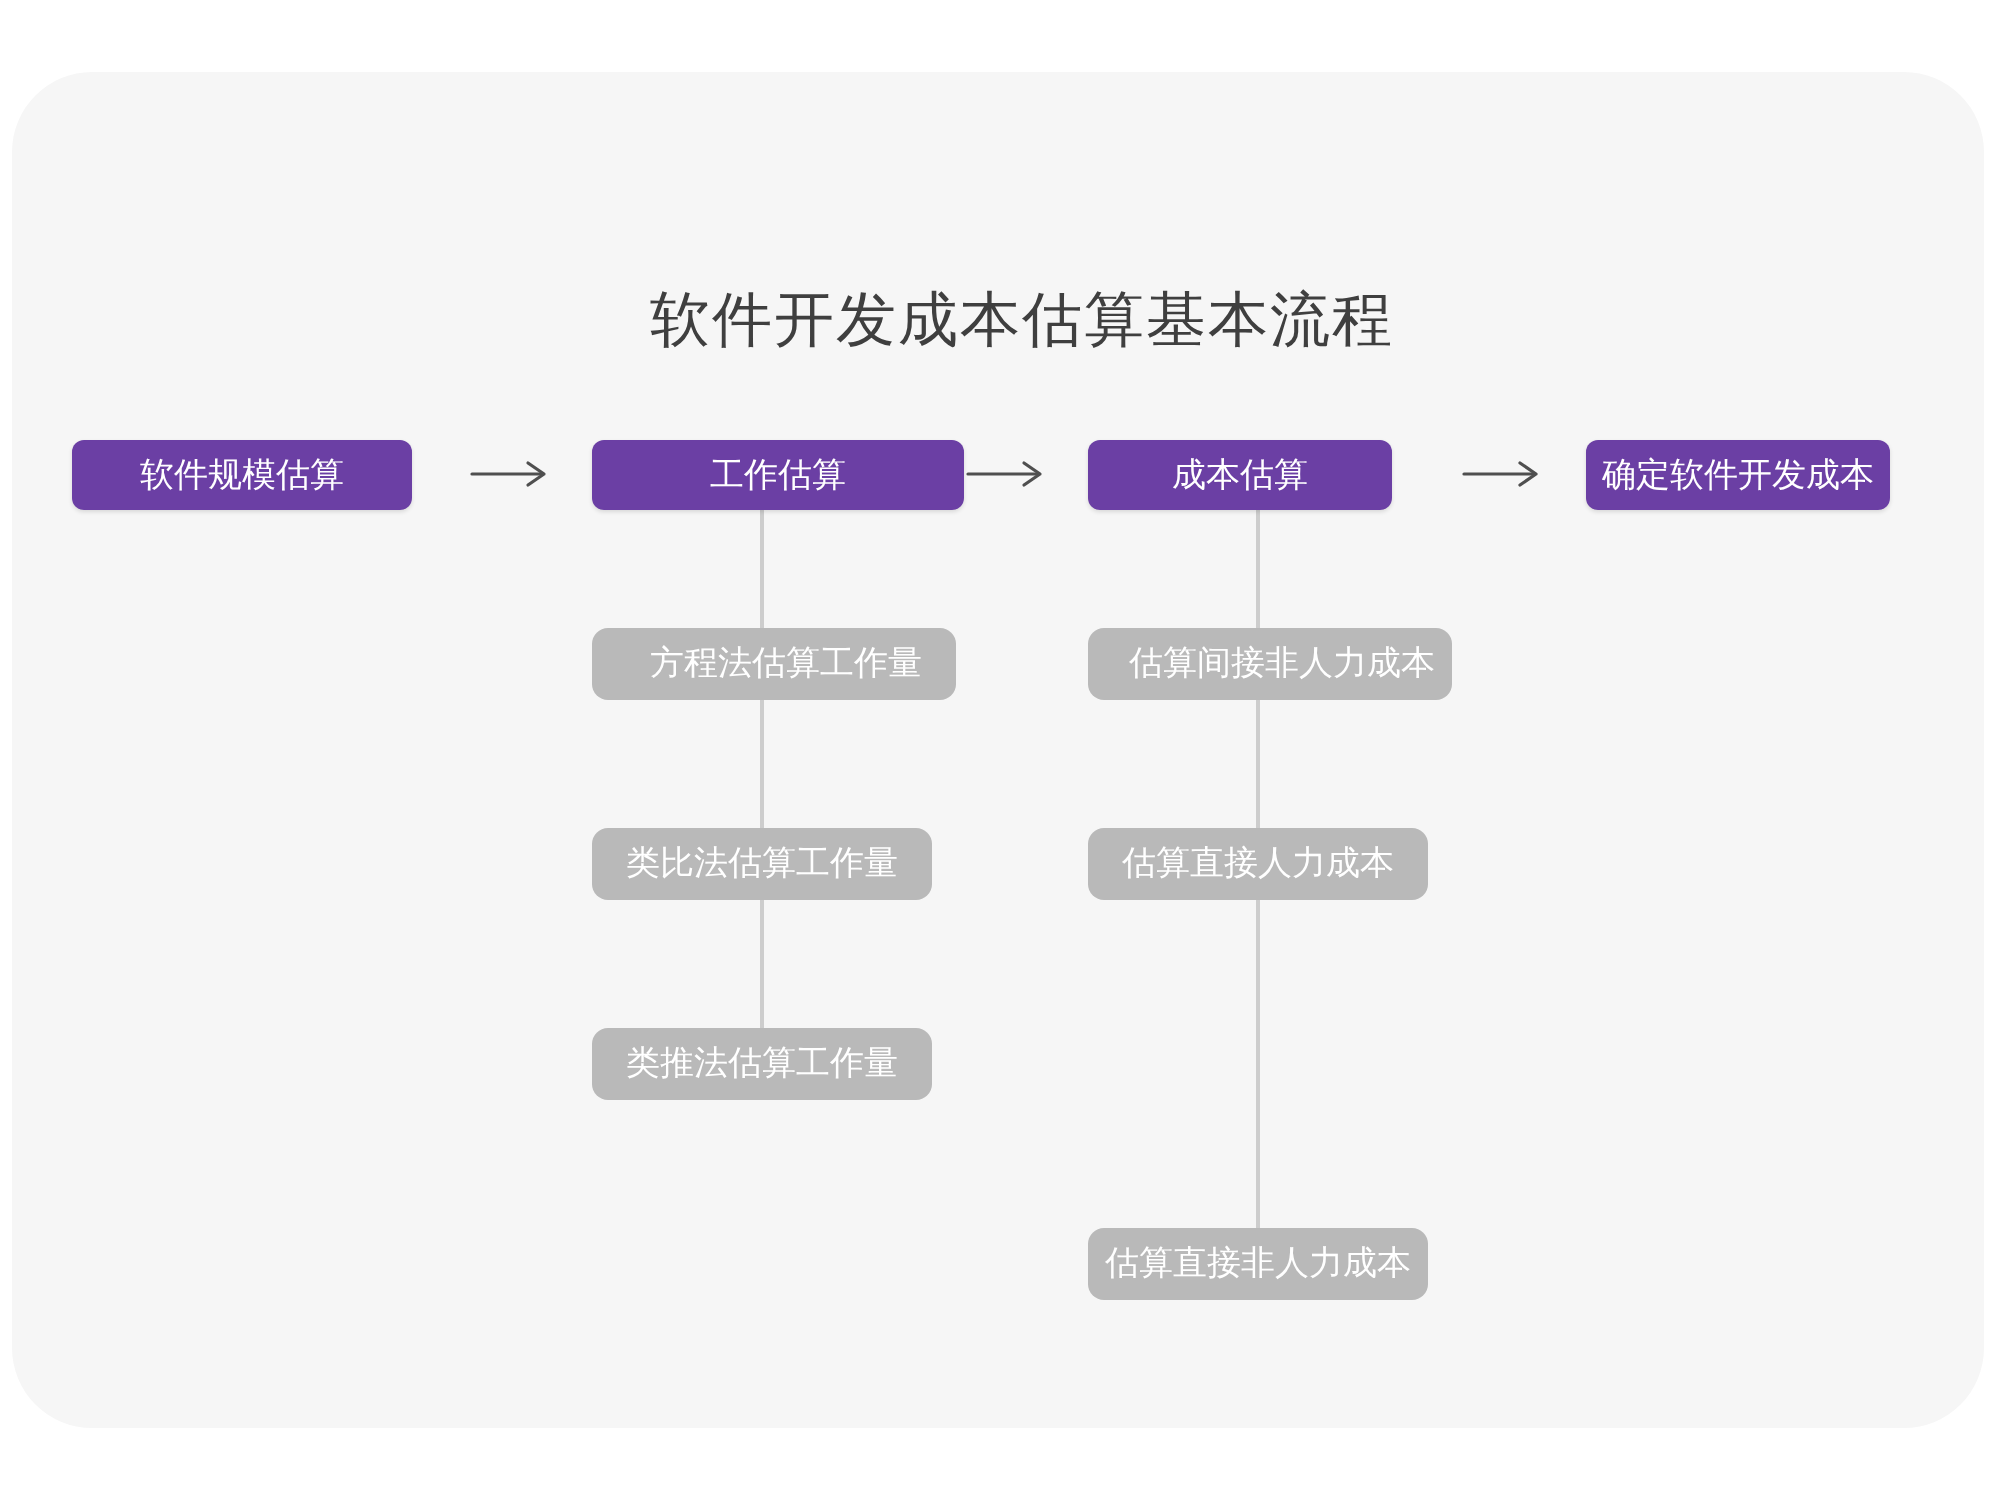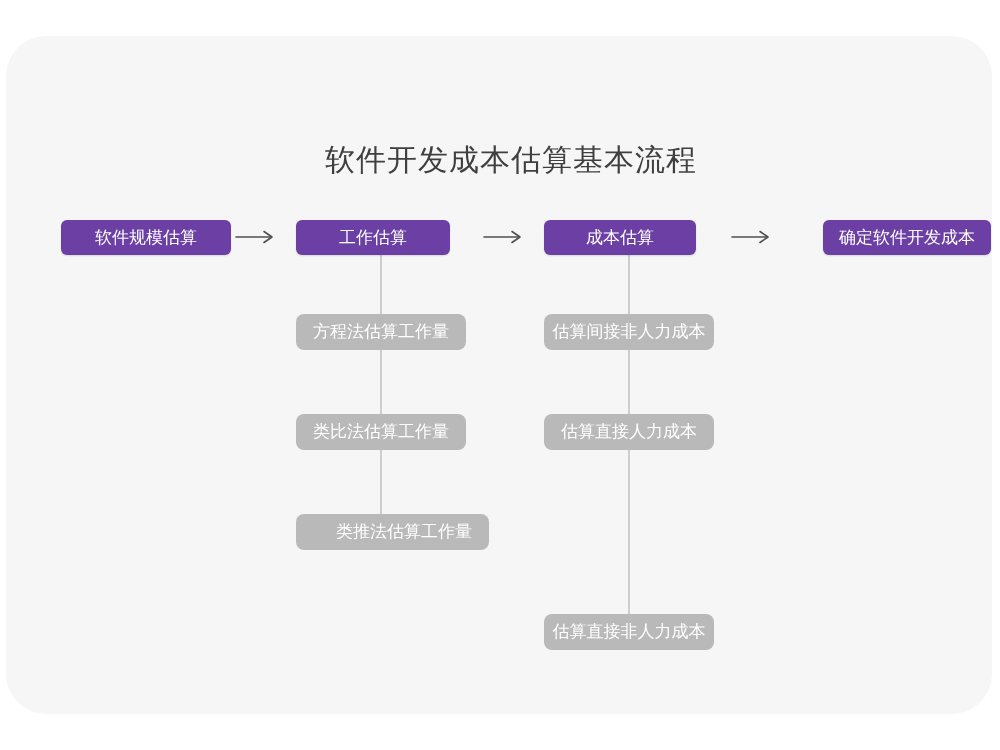--- a/index.html
+++ b/index.html
@@ -43,24 +43,24 @@
     line-height: 35px;
     background: var(--accent, #6b3fa4);
     color: #ffffff;
     font-size: 17px;
     text-align: center;
     border-radius: 6px;
     box-shadow: 0 1px 2px rgba(0,0,0,0.12);
     z-index: 2;
     white-space: nowrap;
   }
-  .main-box.step-0 { left: 55px;  width: 170px; font-family: Liberation Serif, serif; }
-  .main-box.step-1 { left: 290px; width: 154px; }
+  .main-box.step-0 { left: 30px;  width: 170px; font-family: Liberation Serif, serif; }
+  .main-box.step-1 { left: 290px; width: 186px; }
   .main-box.step-2 { left: 538px; width: 152px; }
-  .main-box.step-3 { left: 787px; width: 168px; margin-left: 30px; }
+  .main-box.step-3 { left: 787px; width: 152px; }
 
   .arrow {
     position: absolute;
     top: 194px;
     width: 40px;
     height: 14px;
     z-index: 2;
   }
   .arrow.arrow-0 { left: 229px; }
   .arrow.arrow-1 { left: 477px; }
@@ -90,23 +90,23 @@
     background: var(--secondary-box, #b9b9b9);
     color: #ffffff;
     font-size: 17px;
     text-align: center;
     border-radius: 8px;
     z-index: 2;
     white-space: nowrap;
   }
   .col-effort { left: 290px; }
   .col-cost   { left: 538px; }
-  .row-0 { top: 278px; }
+  .row-0 { top: 278px; padding-left: 12px; }
   .row-1 { top: 378px; }
-  .row-2 { top: 478px; padding-left: 23px; }
+  .row-2 { top: 478px; }
   .row-3 { top: 578px; }
 </style>
 </head>
 <body>
 
 <div class="stage">
   <div class="card">
 
     <h1 class="title">软件开发成本估算基本流程</h1>
 

